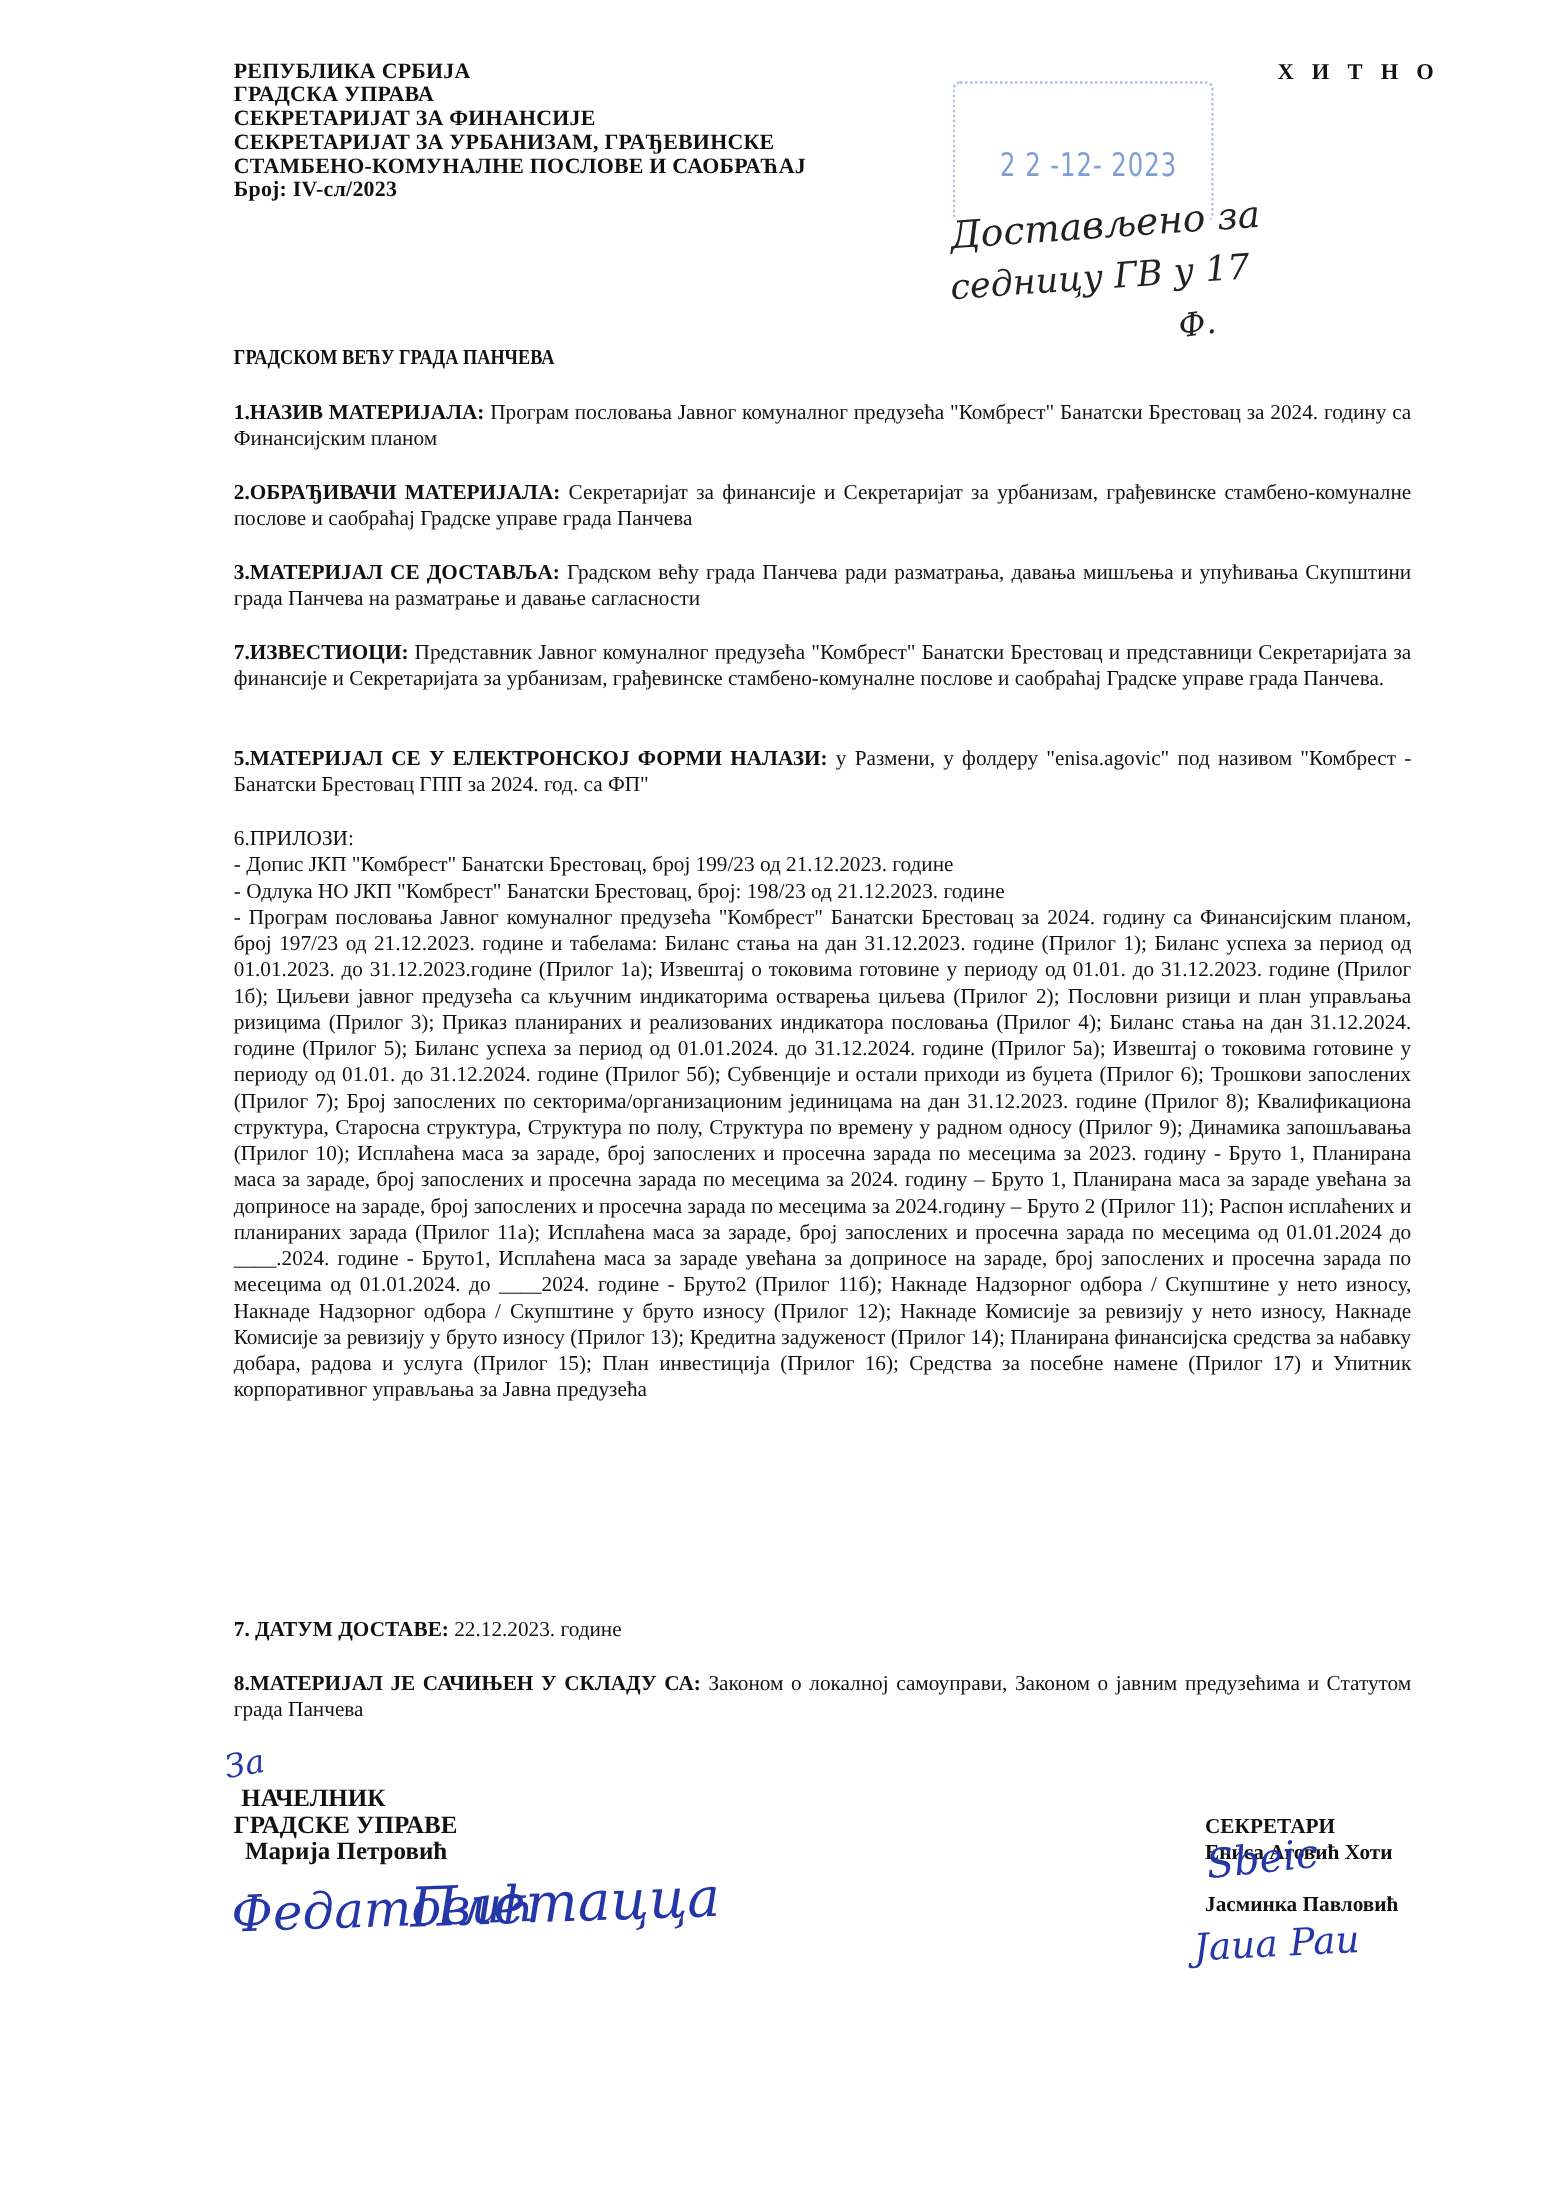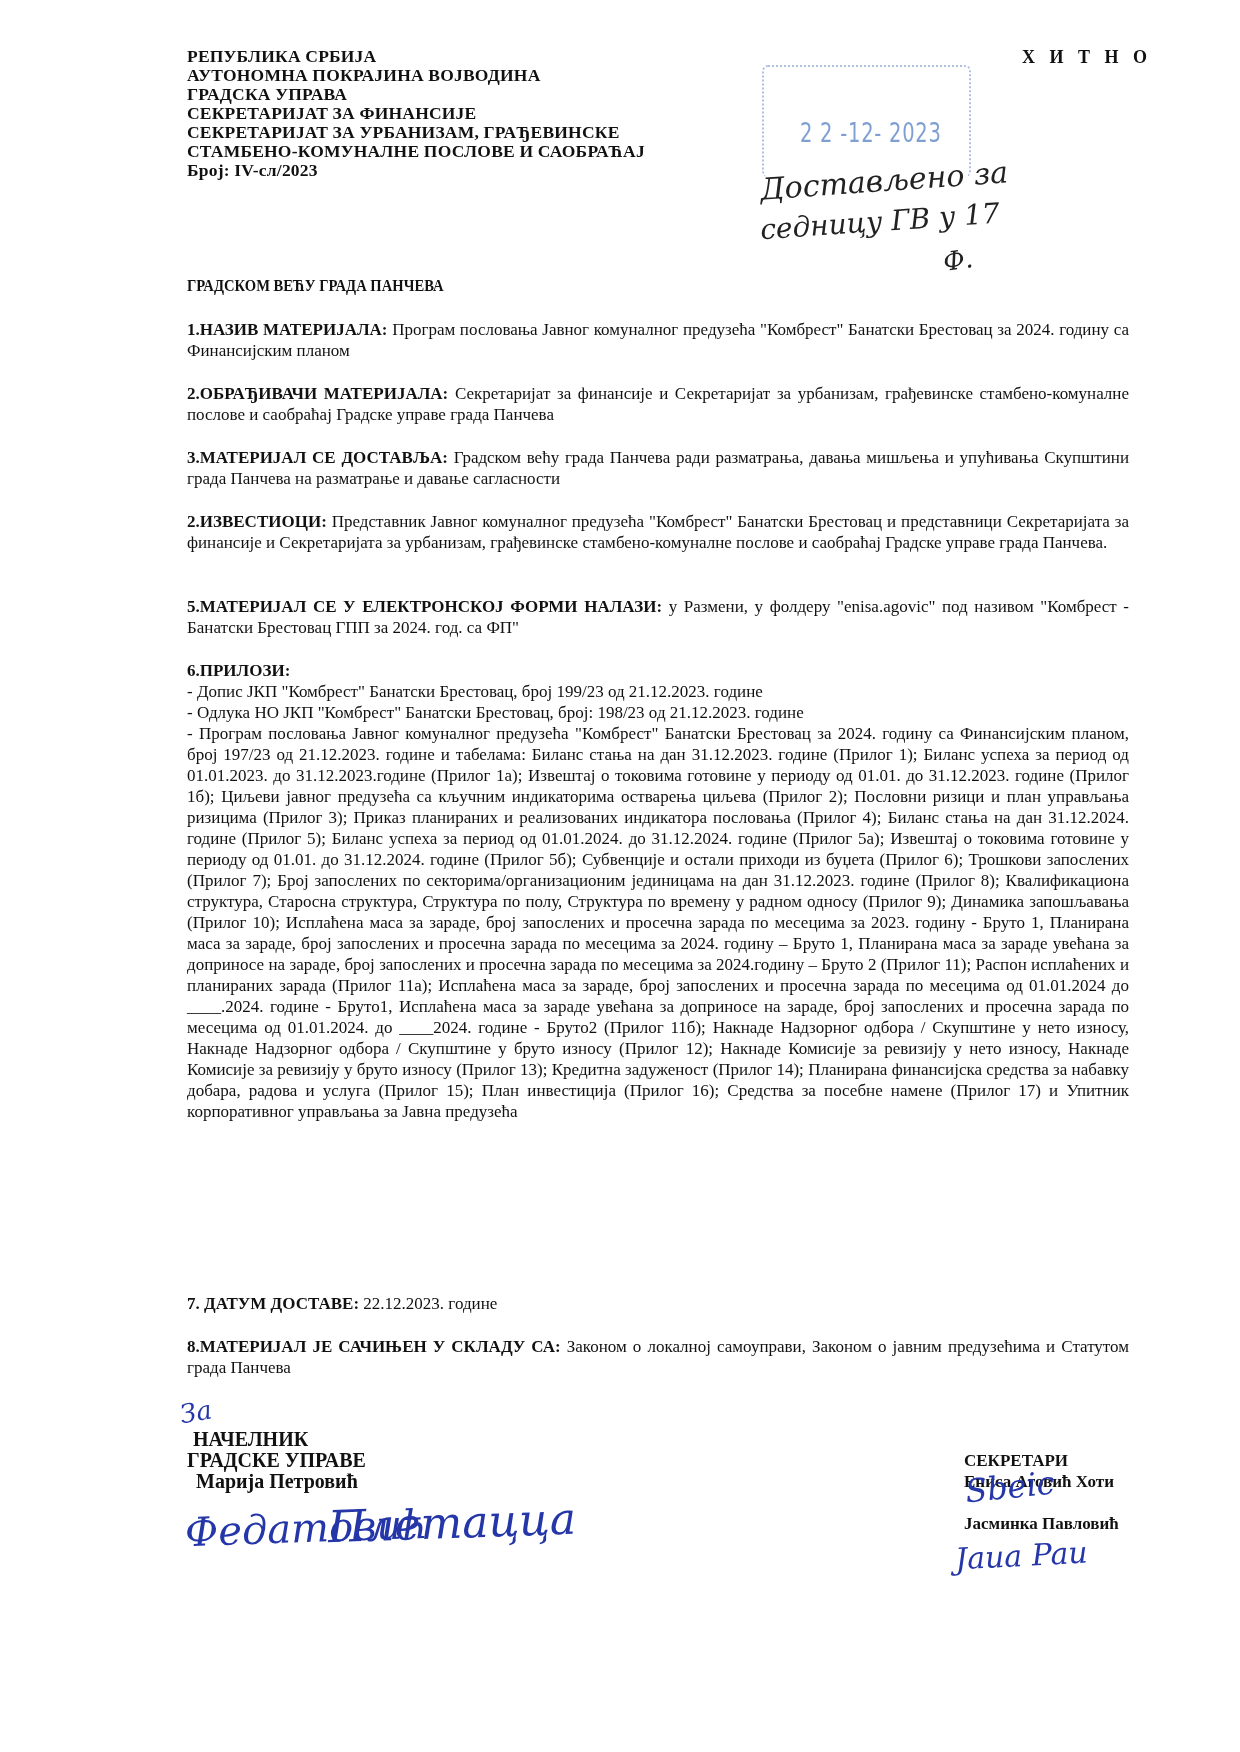--- a/index.html
+++ b/index.html
@@ -30,21 +30,21 @@
   .body-text { position: absolute; left: 187px; width: 942px; font-size: 17px;
                line-height: 21px; text-align: justify; }
   .body-text .lbl { font-weight: bold; }
 
   .s1 { top: 319px; }
   .s2 { top: 383px; }
   .s3 { top: 447px; }
   .s4 { top: 511px; }
   .s5 { top: 596px; }
   .s6 { top: 660px; }
-  .s6 .lbl-line { font-weight: bold; }
+  .s6 .lbl-line { font-weight: normal; }
   .s6 .item { display: block; }
   .s7 { top: 1293px; }
   .s8 { top: 1336px; }
 
   .sig-left { position: absolute; left: 187px; top: 1429px; font-weight: bold; font-size: 20px; line-height: 21px; }
   .sig-left .l1 { padding-left: 6px; }
   .sig-left .l3 { padding-left: 9px; }
   .sig-right { position: absolute; left: 964px; top: 1450px; width: 190px; 
                font-weight: bold; font-size: 17px; line-height: 21px; }
   .sig-right .name2 { margin-top: 21px; }
@@ -57,21 +57,20 @@
   .sc4 { left: 965px; top: 1468px; font-size: 32px; transform: rotate(-6deg); }
   .sc5 { left: 955px; top: 1538px; font-size: 30px; transform: rotate(-3deg); }
 </style>
 </head>
 <body>
 
 <div class="page">
 
   <div class="header-block">
     <div>РЕПУБЛИКА СРБИЈА</div>
-    <div>АУТОНОМНА ПОКРАЈИНА ВОЈВОДИНА</div>
     <div>ГРАДСКА УПРАВА</div>
     <div>СЕКРЕТАРИЈАТ ЗА ФИНАНСИЈЕ</div>
     <div>СЕКРЕТАРИЈАТ ЗА УРБАНИЗАМ, ГРАЂЕВИНСКЕ</div>
     <div>СТАМБЕНО-КОМУНАЛНЕ ПОСЛОВЕ И САОБРАЋАЈ</div>
     <div>Број: IV-сл/2023</div>
   </div>
 
   <div class="urgent">Х И Т Н О</div>
 
   <div class="stamp"></div>
@@ -91,21 +90,21 @@
     <span class="lbl">2.ОБРАЂИВАЧИ МАТЕРИЈАЛА:</span>
     <span>Секретаријат за финансије и Секретаријат за урбанизам, грађевинске стамбено-комуналне послове и саобраћај Градске управе града Панчева</span>
   </div>
 
   <div class="body-text s3">
     <span class="lbl">3.МАТЕРИЈАЛ СЕ ДОСТАВЉА:</span>
     <span>Градском већу града Панчева ради разматрања, давања мишљења и упућивања Скупштини града Панчева на разматрање и давање сагласности</span>
   </div>
 
   <div class="body-text s4">
-    <span class="lbl">2.ИЗВЕСТИОЦИ:</span>
+    <span class="lbl">7.ИЗВЕСТИОЦИ:</span>
     <span>Представник Јавног комуналног предузећа "Комбрест" Банатски Брестовац и представници Секретаријата за финансије и Секретаријата за урбанизам, грађевинске стамбено-комуналне послове и саобраћај Градске управе града Панчева.</span>
   </div>
 
   <div class="body-text s5">
     <span class="lbl">5.МАТЕРИЈАЛ СЕ У ЕЛЕКТРОНСКОЈ ФОРМИ НАЛАЗИ:</span>
     <span>у Размени, у фолдеру "enisa.agovic" под називом "Комбрест - Банатски Брестовац ГПП за 2024. год. са ФП"</span>
   </div>
 
   <div class="body-text s6">
     <div class="lbl-line">6.ПРИЛОЗИ:</div>

